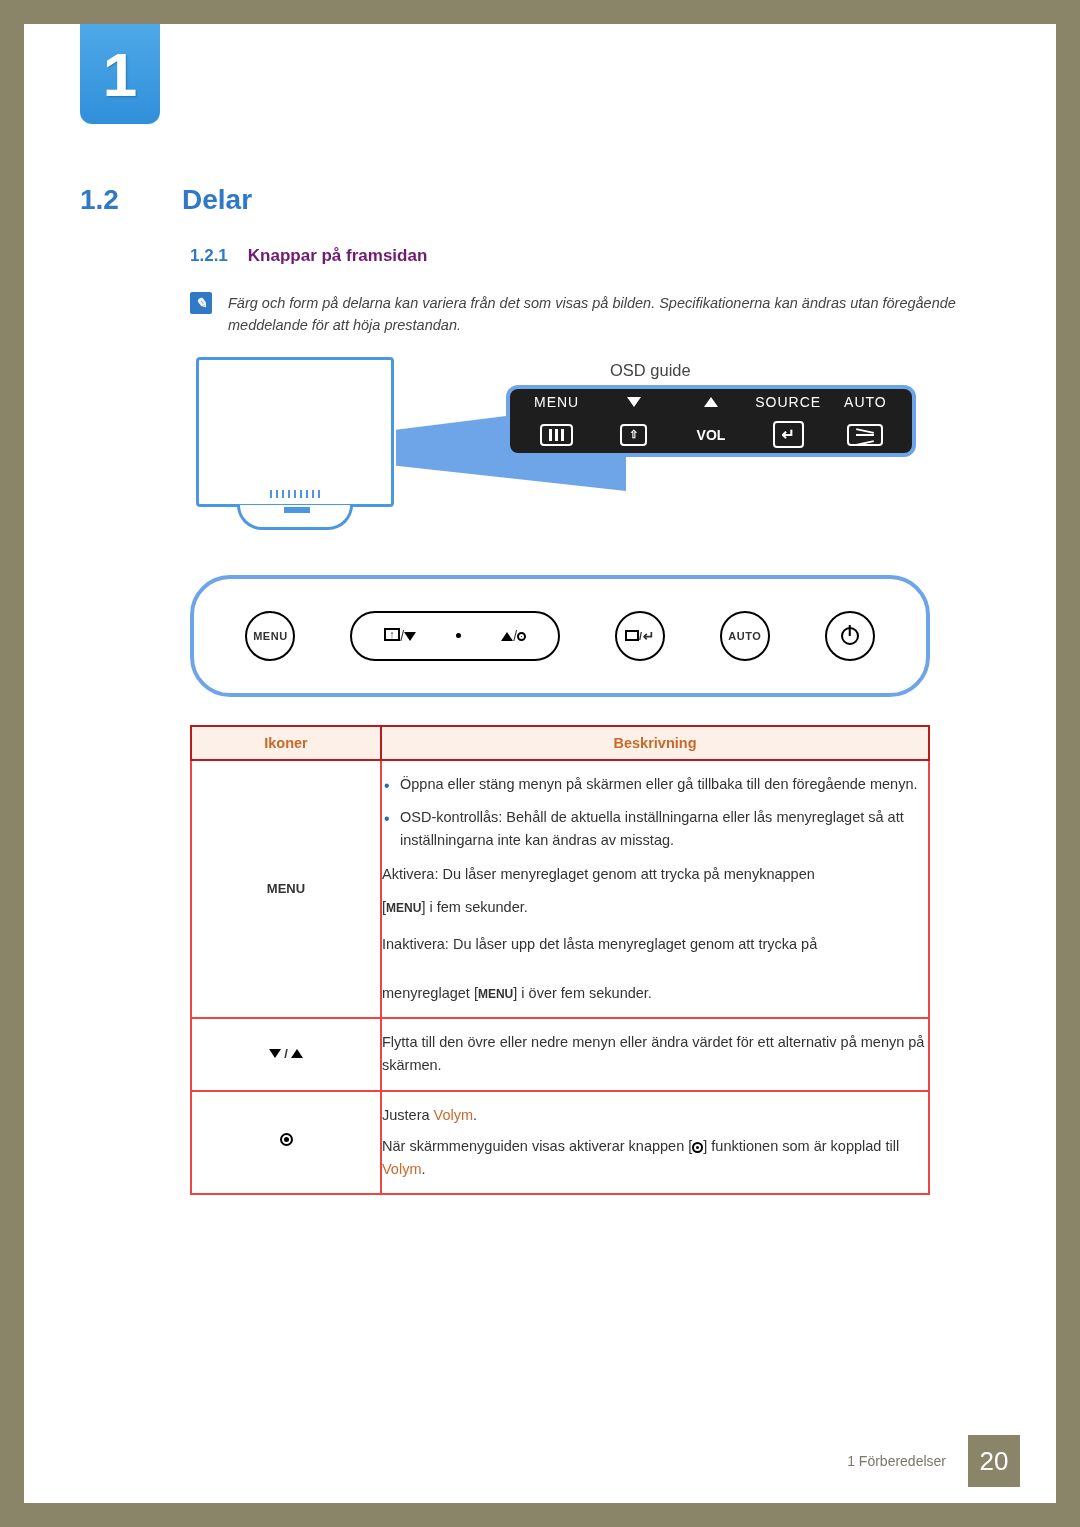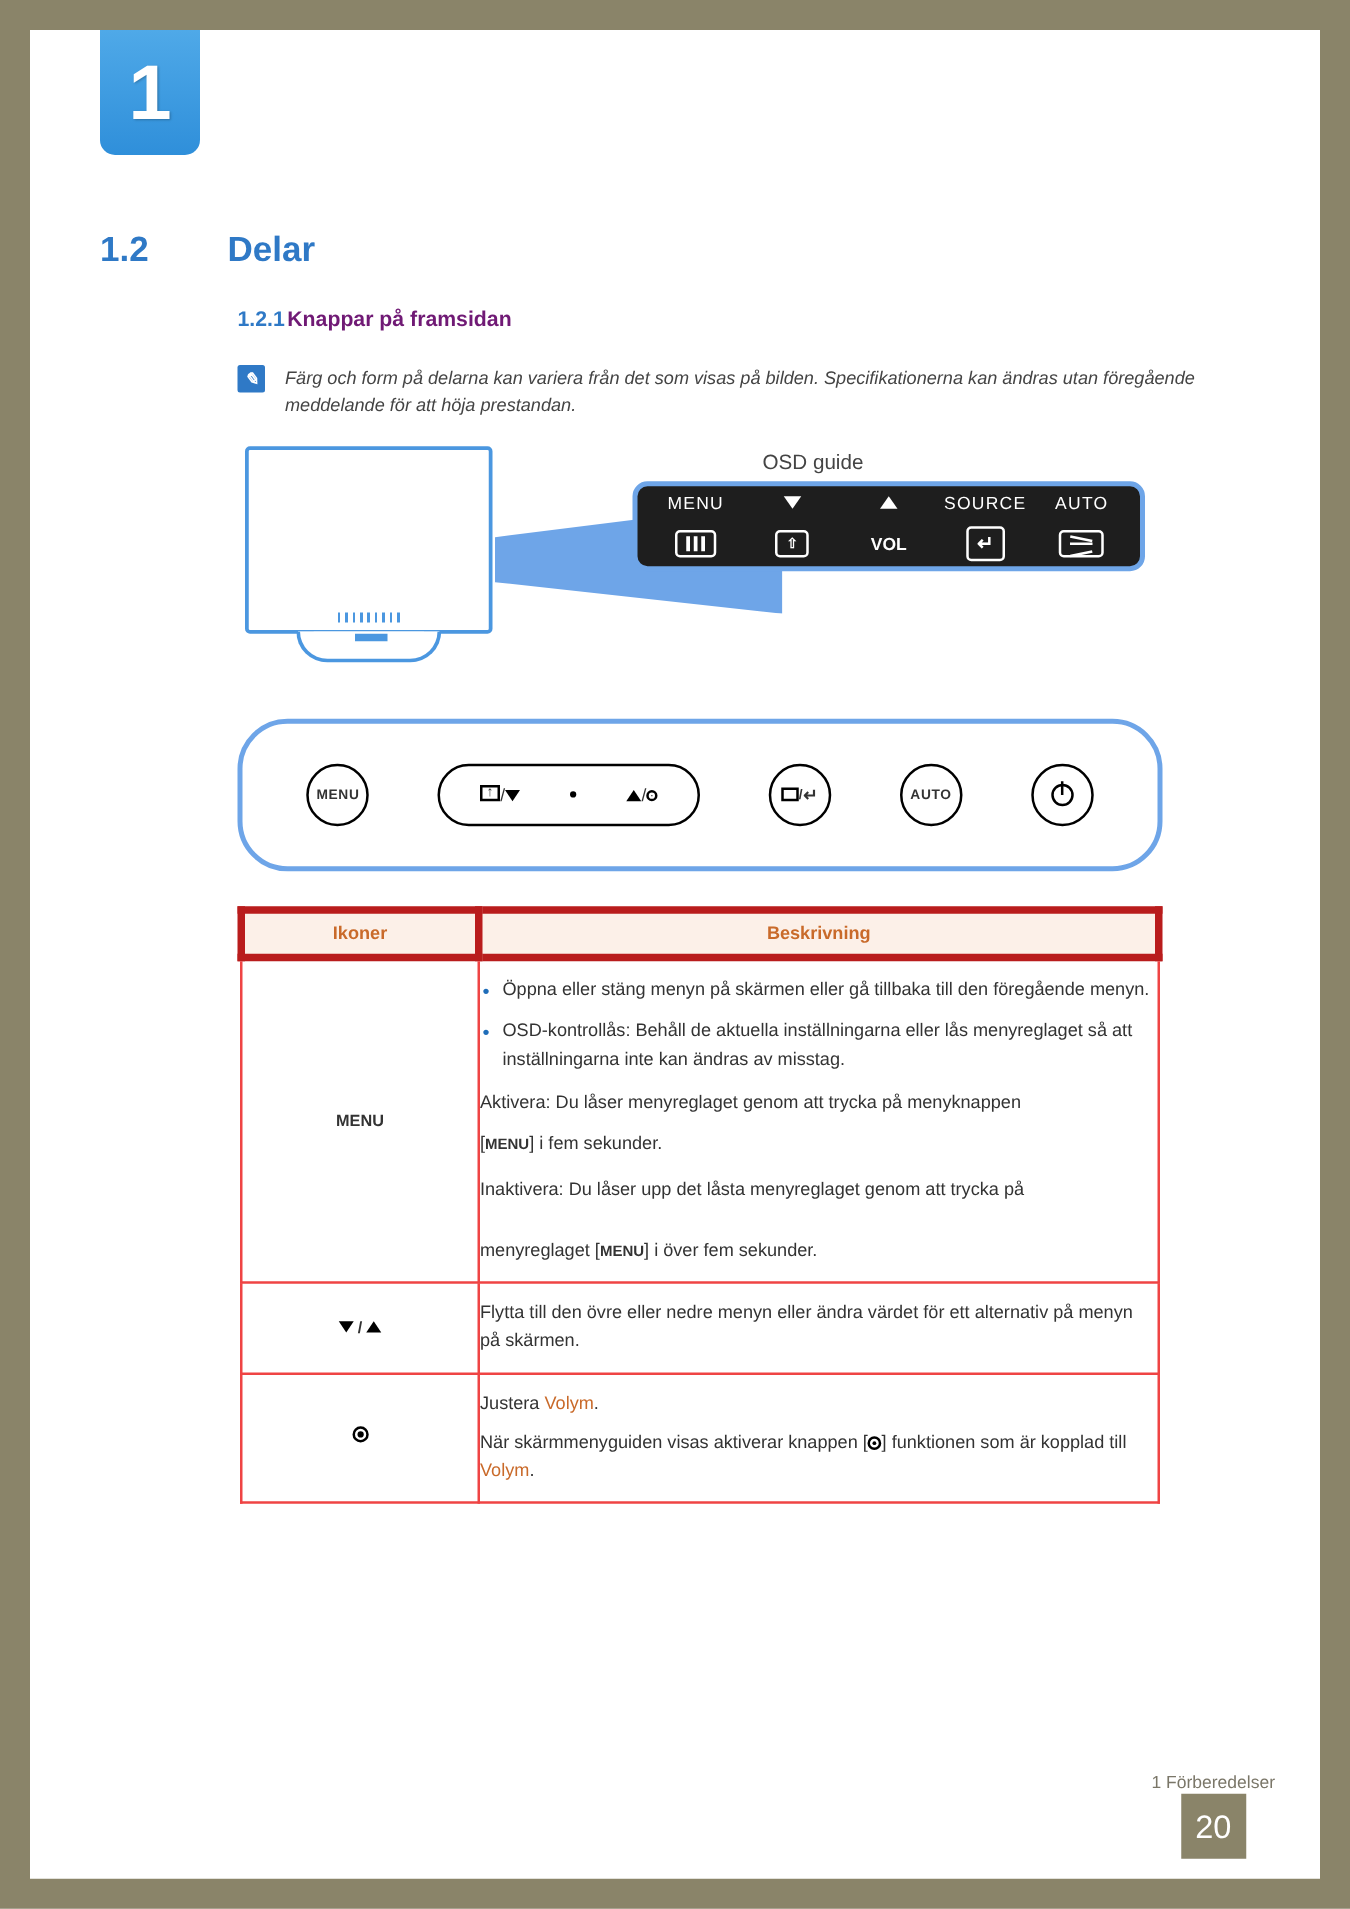--- a/index.html
+++ b/index.html
@@ -35,21 +35,21 @@
     font-size: 40px; font-weight: 700;
     color: #2f79c6;
   }
   .content {
     position: absolute;
     top: 160px; left: 56px; right: 56px;
   }
   .sec-row { display: flex; gap: 32px; margin-bottom: 30px; }
   .sec-num { font-size: 28px; color: #2f79c6; font-weight: 700; width: 70px; }
   .sec-title { font-size: 28px; color: #2f79c6; font-weight: 700; }
-  .subsec-row { display: flex; gap: 2px; margin-left: 110px; margin-bottom: 26px; }
+  .subsec-row { display: flex; gap: 20px; margin-left: 110px; margin-bottom: 26px; }
   .subsec-num { font-size: 17px; color: #2f79c6; font-weight: 700; }
   .subsec-title { font-size: 17px; color: #701a75; font-weight: 700; }
   .note-row { display: flex; gap: 16px; margin-left: 110px; margin-bottom: 20px; }
   .note-icon {
     width: 22px; height: 22px; flex: 0 0 22px;
     background: #2f79c6;
     border-radius: 2px;
     display: inline-flex; align-items: center; justify-content: center;
     color: #fff; font-style: italic; font-weight: bold; font-size: 14px;
   }
@@ -157,21 +157,21 @@
     margin-left: 110px;
     width: 740px;
     border-collapse: collapse;
     font-size: 14.5px;
   }
   table.desc th {
     background: #fcf0e8;
     color: #c96a2a;
     font-weight: 700;
     padding: 8px 12px;
-    border: 6px solid #b91c1c;
+    border: 2px solid #b91c1c;
     text-align: center;
   }
   table.desc td {
     border: 2px solid #ef4444;
     padding: 12px 0;
     vertical-align: middle;
     line-height: 1.6;
   }
   table.desc td.icon-cell {
     text-align: center; width: 190px; font-weight: 800; font-size: 13px;
@@ -180,21 +180,21 @@
   ul.blu li { position:relative; padding-left:18px; margin-bottom:10px;}
   ul.blu li::before { content:"•"; color:#1f6db9; position:absolute; left:2px; font-size:16px;}
   .orange { color:#c96a2a; font-weight:400;}
   .inline-menu { font-weight:800; font-size:12px;}
   .inline-rec { display:inline-block; width:11px;height:11px;border:2px solid #000;border-radius:50%;vertical-align:-2px;position:relative;}
   .inline-rec::after{content:"";position:absolute;inset:2px;background:#000;border-radius:50%;}
 
   .footer {
     position: absolute;
     bottom: 16px; right: 36px;
-    display: flex; align-items: center; gap: 2px; flex-direction: column;
+    display: flex; align-items: center; gap: 22px;
   }
   .footer-text { font-size: 14px; color: #7a7668; }
   .footer-page {
     width: 52px; height: 52px;
     background: #8a8469;
     color: #fff;
     display: flex; align-items: center; justify-content: center;
     font-size: 26px; font-weight: 400;
   }
 </style>

